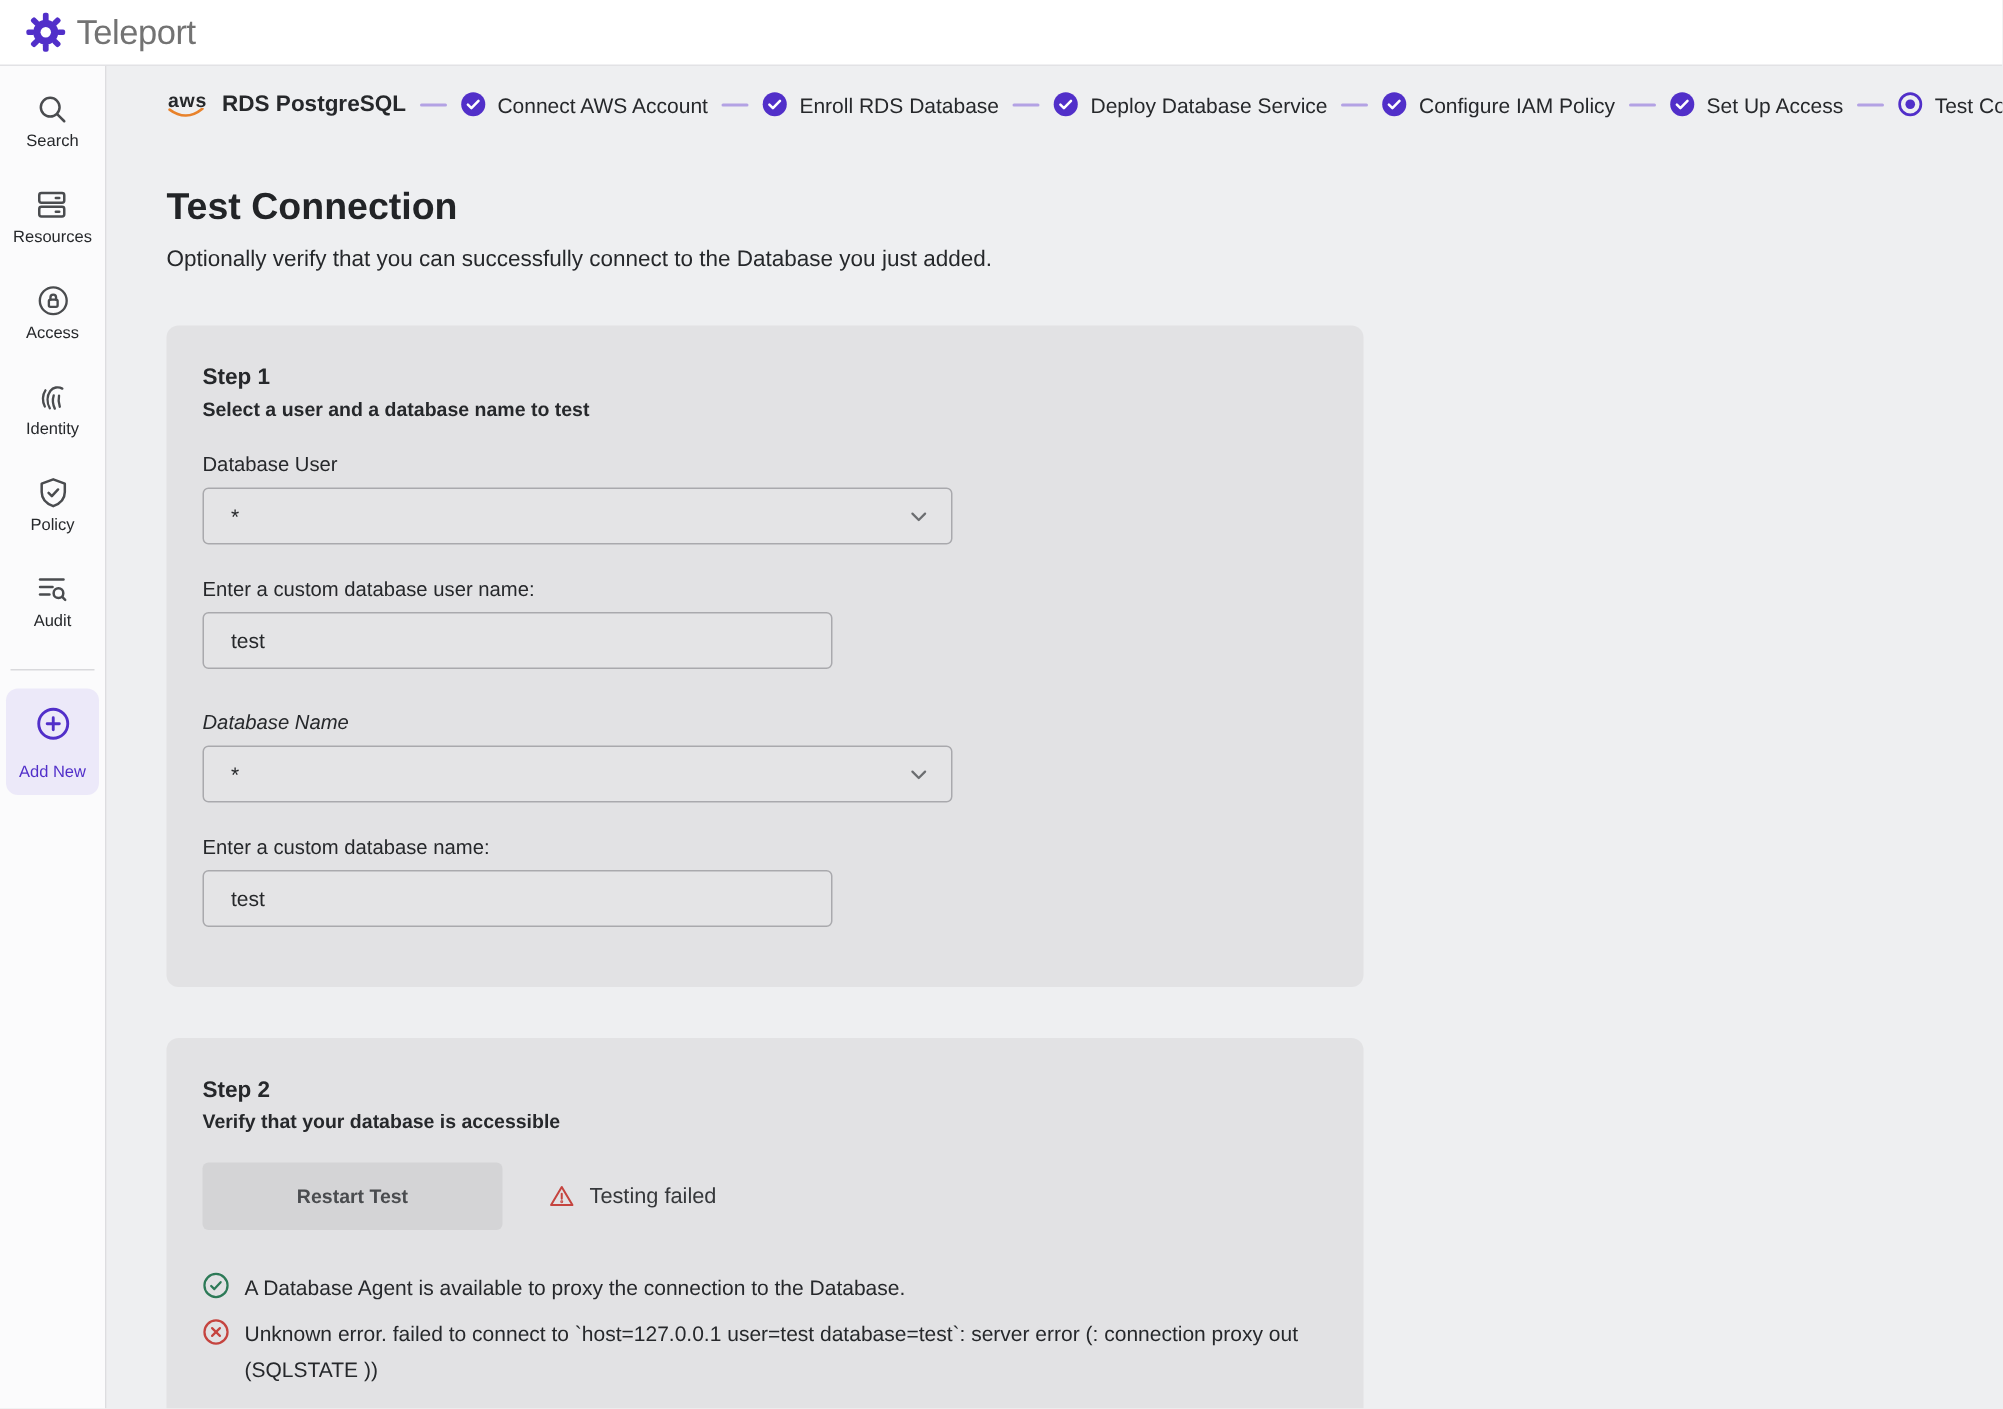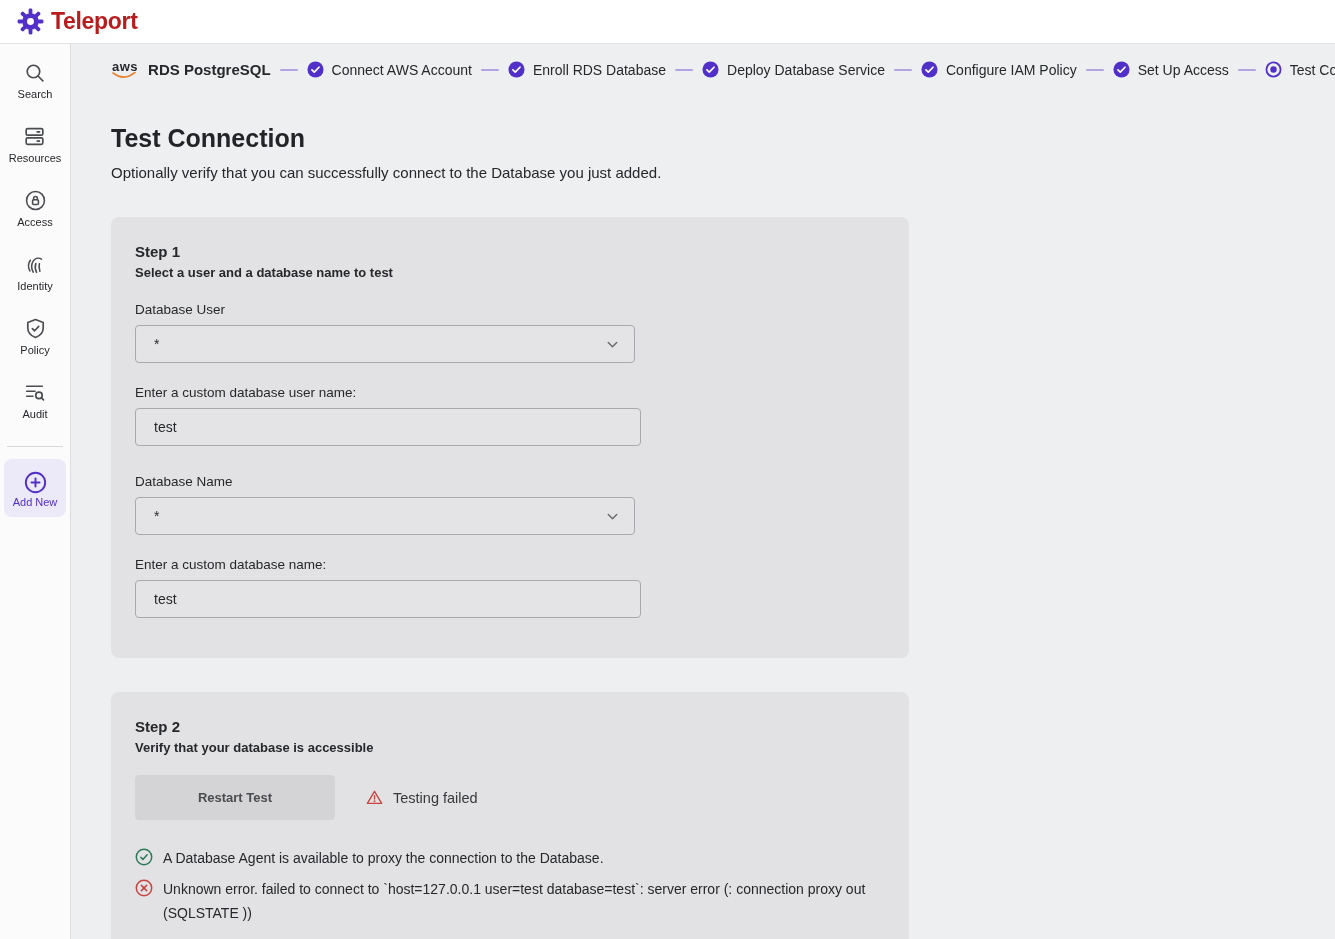--- a/index.html
+++ b/index.html
@@ -7,62 +7,62 @@
   body {
     font-family:"Liberation Sans","DejaVu Sans",sans-serif;
     color:#26282B; background:#EEEFF1;
   }
   
   .header {
     height:44px; background:#FFFFFF; border-bottom:1px solid #E2E2E5;
     display:flex; align-items:center; padding-left:17px;
   }
   .brand { display:flex; align-items:center; gap:7px; }
-  .brand-name { font-size:23px; font-weight:bold; color:#b91c1c; letter-spacing:-0.3px; }
+  .brand-name { font-size:23px; font-weight:normal; color:#737373; letter-spacing:-0.3px; }
   
   .app { display:flex; height:895px; }
   .sidebar {
     width:71px; background:#FBFBFC; border-right:1px solid #DDDDE0;
     display:flex; flex-direction:column; align-items:center; padding-top:16px; flex:none;
   }
   .nav-item { display:flex; flex-direction:column; align-items:center; gap:3px; margin-bottom:24px; cursor:pointer; }
   .nav-item svg { width:25px; height:25px; }
   .nav-label { font-size:11px; color:#26282B;text-align:center; }
   .side-divider { width:56px; border-top:1px solid #D9D9DC; margin:2px 0 12px; }
   .add-new {
     width:62px; background:#ECE9F9; border-radius:8px; padding:10px 0 9px;
-    display:flex; flex-direction:column; align-items:center; gap:0; cursor:pointer;
+    display:flex; flex-direction:column; align-items:center; gap:13px; cursor:pointer;
   }
   .add-new .nav-label { color:#512FC9; }
   .main { flex:1; padding:15px 0 0 40px; overflow:hidden; }
   
   .stepper { display:flex; align-items:center; white-space:nowrap; }
   .flow { display:flex; align-items:center; gap:9px; font-size:15px; font-weight:bold; color:#26282B; }
   .aws { position:relative; font-size:13px; font-weight:bold; color:#26282B; padding:0 1px 6px 1px; letter-spacing:0.5px; }
   .aws svg { position:absolute; left:0; bottom:1px; width:26px; height:7px; }
   .dash { width:18px; height:2px; background:#B3A2E4; border-radius:2px; margin:0 9px; flex:none; }
   .step { display:flex; align-items:center; gap:8px; font-size:14px; color:#26282B; }
   .step svg { flex:none; }
   
   .page-title { margin-top:44px; font-size:25px; font-weight:bold; color:#222427; }
   .page-subtitle { margin-top:11px; font-size:15px; color:#26282B; }
   
   .card { width:798px; background:#E2E2E4; border-radius:8px; padding:26px 24px 40px; margin-top:36px; }
   .card2 { padding:26px 24px 28px; margin-top:34px; }
   .step-heading { font-size:15px; font-weight:bold; }
   .step-sub { font-size:13px; font-weight:bold; margin-top:5px; }
   .field-label { font-size:13.5px; margin-top:22px; margin-bottom:8px; }
-  .field-label.gap { margin-top:28px; }
+  .field-label.gap { margin-top:28px;font-style:italic; }
   .select {
     width:500px; height:38px; border:1px solid #A9A9AD; border-radius:4px; background:#E4E4E6;
     display:flex; align-items:center; justify-content:space-between;
     padding:0 14px 0 18px; font-size:14px; cursor:pointer;
   }
   .text-input {
-    width:506px; height:38px; border:1px solid #A9A9AD; border-radius:4px; background:#E4E4E6;
+    width:420px; height:38px; border:1px solid #A9A9AD; border-radius:4px; background:#E4E4E6;
     padding:0 18px; font-size:14px; color:#26282B; font-family:inherit; outline:none;
   }
   
   .test-row { display:flex; align-items:center; margin-top:20px; }
   .restart-btn {
     width:200px; height:45px; background:#D4D4D6; border:none; border-radius:4px;
     font-family:inherit; font-weight:bold; font-size:13px; color:#4A4C4F; cursor:pointer;
   }
   .status { display:flex; align-items:center; gap:9px; margin-left:30px; font-size:14.5px; color:#36383B; }
   .results { margin-top:26px; display:flex; flex-direction:column; gap:7px; }

